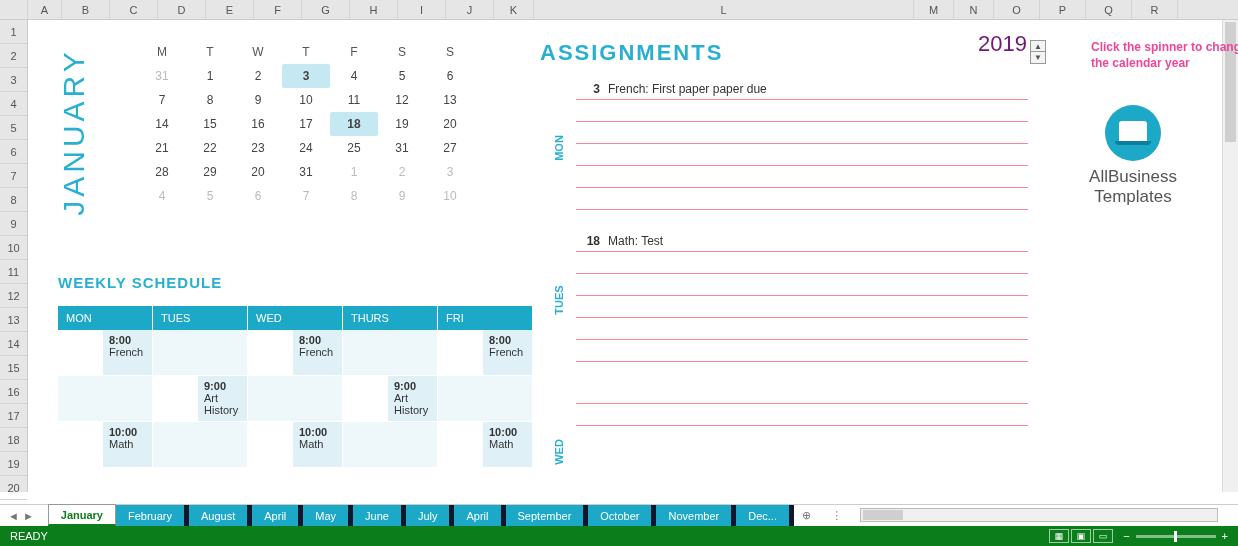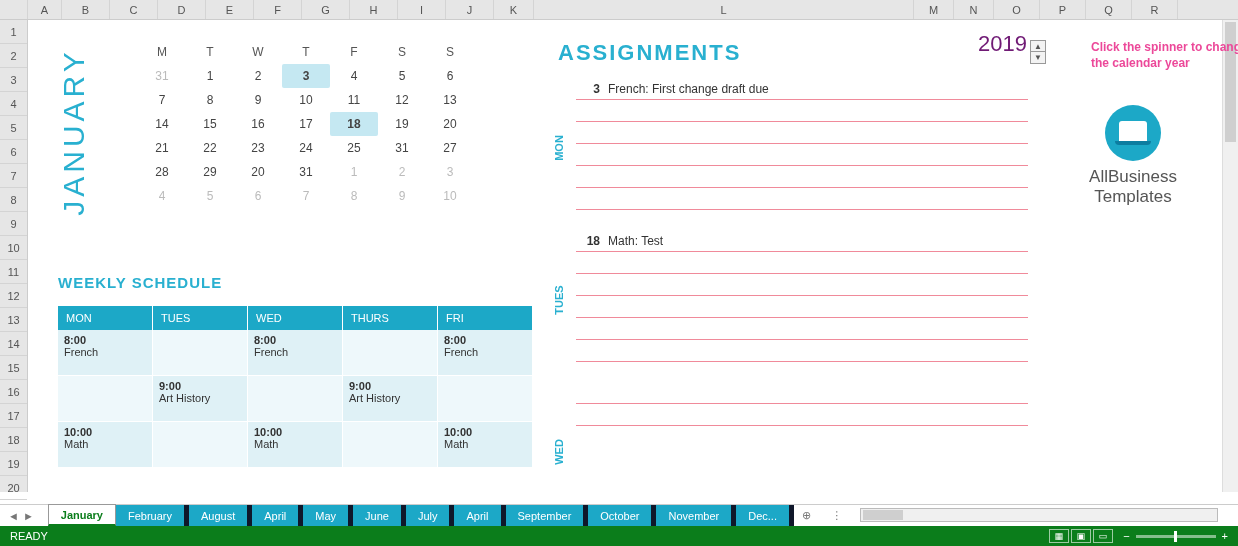--- a/index.html
+++ b/index.html
@@ -27,25 +27,25 @@
 
 
 .weekly-title { position: absolute; left: 30px; top: 254px; font-size: 15px; font-weight: bold; color: #29b0d0; letter-spacing: 1px; }
 .schedule { position: absolute; left: 30px; top: 286px; width: 475px; }
 .sch-head { display: flex; background: #1ca8c7; color: #fff; font-size: 11px; }
 .sch-head > div { flex: 1; padding: 6px 8px; border-right: 1px solid #fff; }
 .sch-body { display: flex; }
 .sch-col { flex: 1; border-right: 1px solid #fff; }
 .sch-cell { height: 46px; padding: 4px 6px; font-size: 11px; color: #333; border-bottom: 1px solid #fff;}
 .sch-cell b { display:block; font-weight: bold; }
-.lite0 { background: #dff1f6; }
+.lite0 { background: #dff1f6; margin-left: 45px; }
 .lite1 { background:#eef8fb; }
 
 
-.assign-title { position: absolute; left: 530px; top: 20px; font-size: 22px; font-weight: 600; color: #29b0d0; letter-spacing: 2px; }
+.assign-title { position: absolute; left: 512px; top: 20px; font-size: 22px; font-weight: 600; color: #29b0d0; letter-spacing: 2px; }
 .year { position: absolute; left: 950px; top: 11px; font-size: 22px; font-weight: 400; color: #701a75; }
 .spinner { position: absolute; left: 1002px; top: 20px; width: 16px; border:1px solid #999; background:#f3f3f3;}
 .spinner div { height: 11px; text-align:center; font-size:8px; line-height:11px; color:#555; cursor:pointer;}
 .spinner div:first-child { border-bottom:1px solid #999;}
 .hint { position: absolute; left: 1063px; top: 20px; width: 170px; font-size: 12px; font-weight: bold; color: #ec4899; line-height: 1.3; }
 .logo-box { position: absolute; left: 1050px; top: 85px; width: 110px; text-align: center; }
 .logo-circ { width: 56px; height: 56px; border-radius: 50%; background: #1ca8c7; margin: 0 auto 6px; position: relative; }
 .logo-circ::before { content:""; position:absolute; left:14px; top:16px; width:28px; height:20px; background:#fff; border-radius:3px 3px 0 0;}
 .logo-circ::after { content:""; position:absolute; left:10px; top:36px; width:36px; height:4px; background:#0d7da0; border-radius:0 0 4px 4px;}
 .logo-box .t { font-size: 17px; color: #555; line-height:1.2;}
@@ -257,21 +257,21 @@
   </div>
 
   <div class="assign-area">
       <div class="day-block">
         <div class="day-lab">
           <span>MON</span>
         </div>
         <div class="lines">
           <div class="line">
             <span class="d">3</span>
-            <span>French: First change draft due</span>
+            <span>French: First paper paper due</span>
           </div>
           <div class="line">
             <span class="d"></span>
             <span></span>
           </div>
           <div class="line">
             <span class="d"></span>
             <span></span>
           </div>
           <div class="line">

